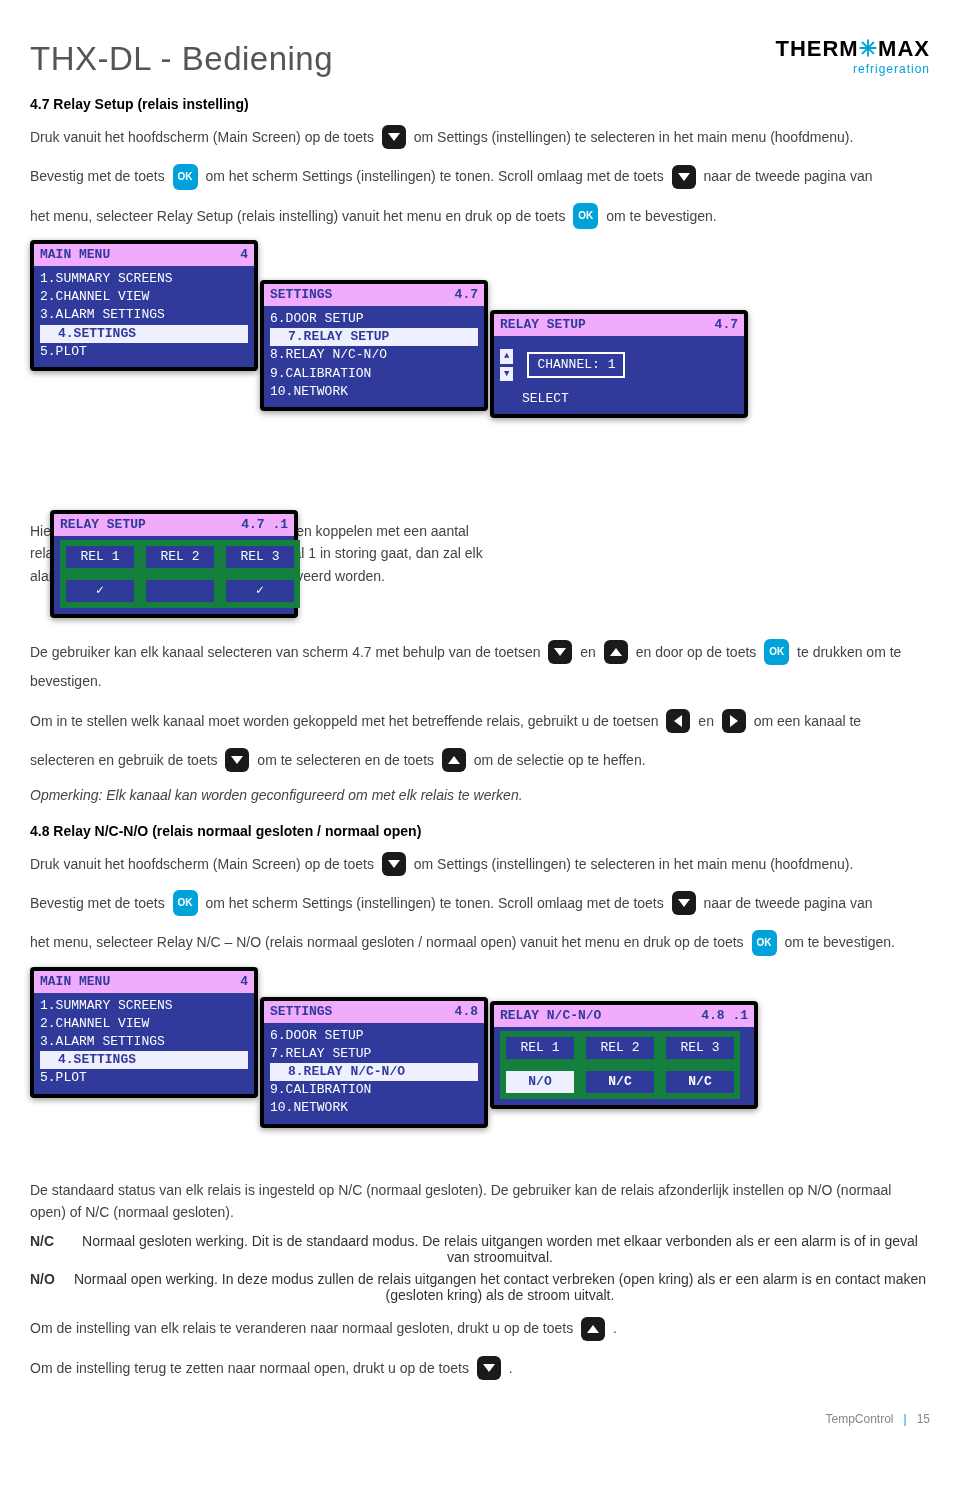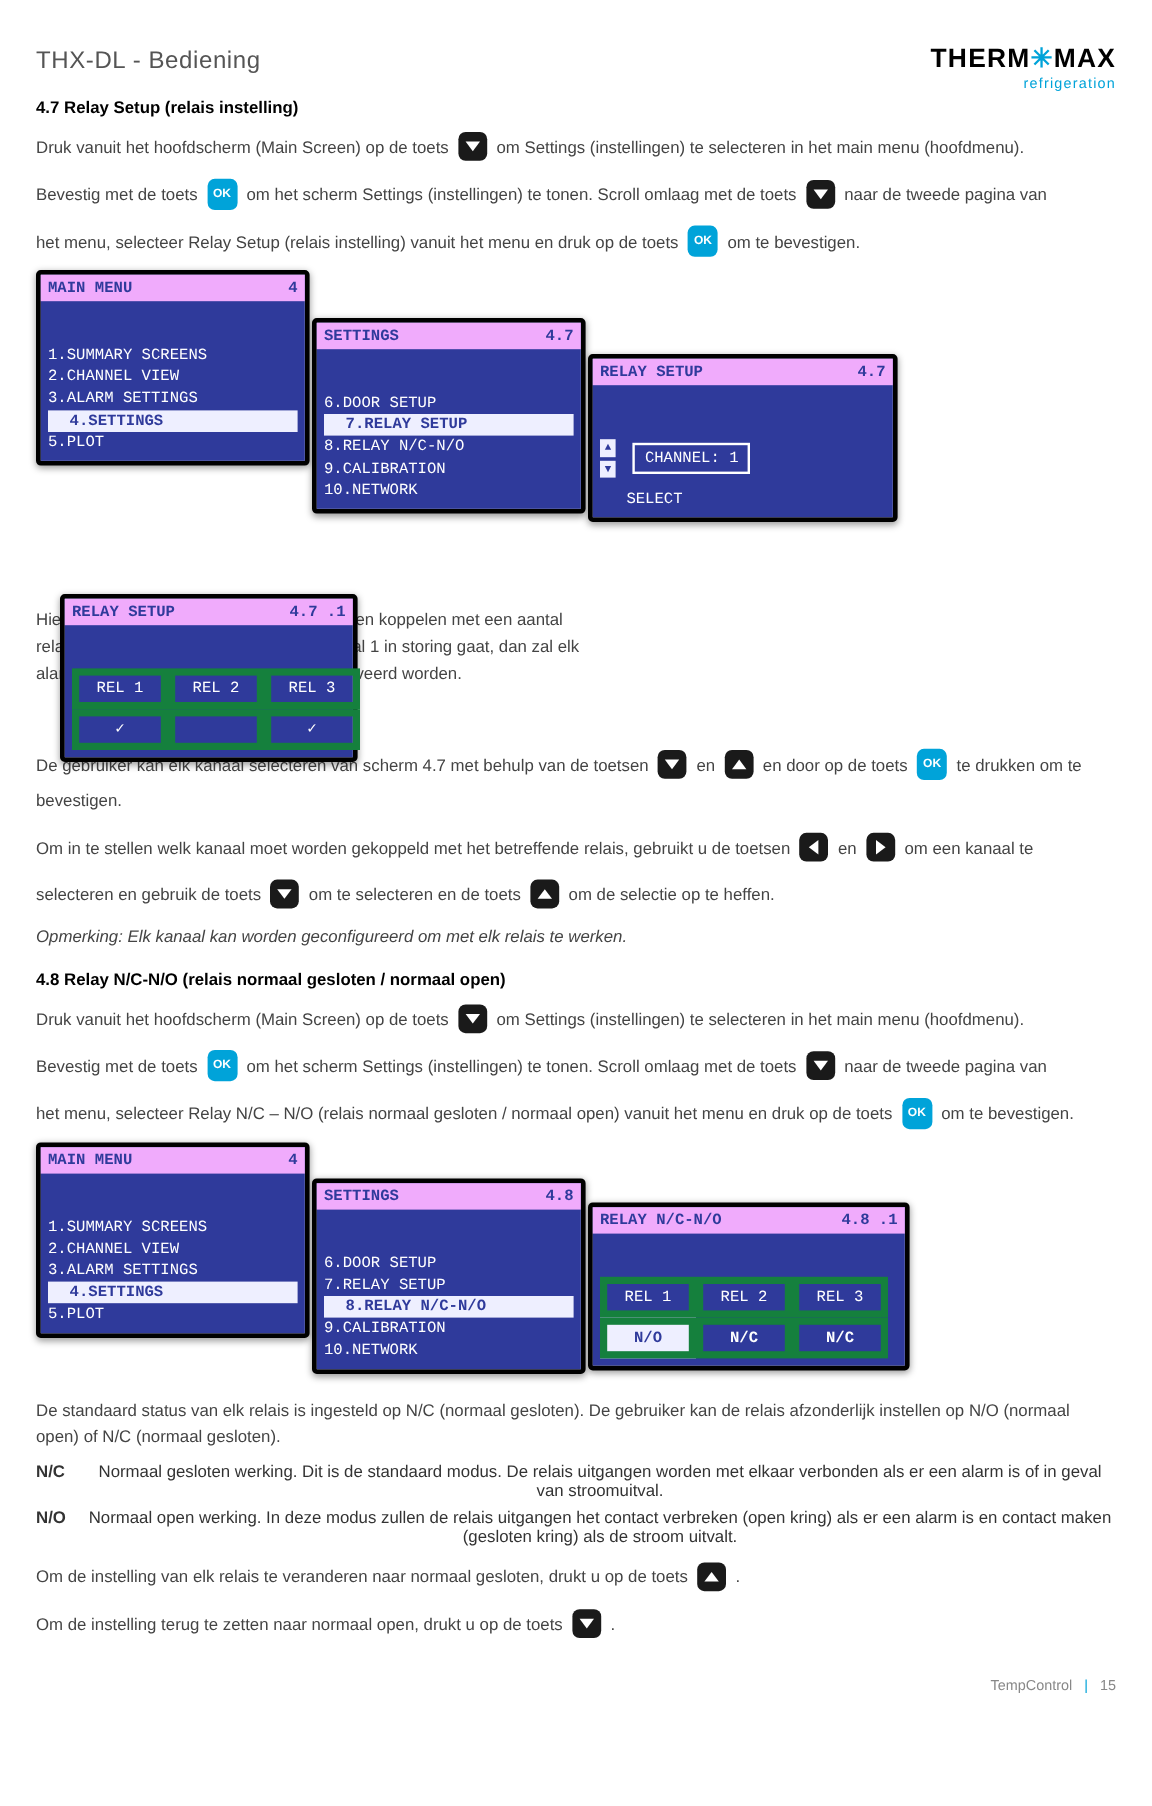--- a/index.html
+++ b/index.html
@@ -1,39 +1,39 @@
 <!DOCTYPE html>
 <html><head>
 <meta charset="utf-8">
 <style>
   body { font-family: Arial, Helvetica, sans-serif; font-size: 14px; color:#333; margin:0; background:#fff; }
   .page { width: 960px; margin:0 auto; padding: 10px 30px 20px 30px; box-sizing:border-box; position:relative; }
   .brand { position:absolute; top:8px; right:30px; text-align:right;margin-top:28px; }
   .brand-main { font-size:22px; font-weight:bold; color:#000; letter-spacing:1px; }
   .brand-main .star { color:#00a3d9; }
   .brand-sub { font-size:12px; color:#00a3d9; letter-spacing:1px; }
-  h1.title { font-size:20px; font-weight:300; letter-spacing:0.5px; color:#555; margin:30px 0 18px; }
+  h1.title { font-size:33px; font-weight:300; letter-spacing:0.5px; color:#555; margin:30px 0 18px; }
   h3.section { font-size:14px; font-weight:bold; color:#000; margin:16px 0 8px; }
   p { margin:10px 0; line-height:1.6; color:#444; }
   .flow { line-height:2; }
   .flow > * { vertical-align:middle; }
   .btn-ok { display:inline-block; background:#00a3d9; color:#fff; font-size:10px; font-weight:bold; border-radius:6px; padding:3px 5px; margin:0 4px; }
   .btn-sq { display:inline-block; width:24px; height:24px; background:#1a1a1a; border-radius:6px; margin:0 4px; position:relative; }
   .btn-sq::after { content:''; position:absolute; left:50%; top:50%; width:0; height:0; transform:translate(-50%,-50%); }
   .btn-down::after { border-left:6px solid transparent; border-right:6px solid transparent; border-top:8px solid #fff; }
   .btn-up::after { border-left:6px solid transparent; border-right:6px solid transparent; border-bottom:8px solid #fff; }
   .btn-left::after { border-top:6px solid transparent; border-bottom:6px solid transparent; border-right:8px solid #fff; }
   .btn-right::after { border-top:6px solid transparent; border-bottom:6px solid transparent; border-left:8px solid #fff; }
 
   
   .screens { position:relative; height:250px; margin:10px 0 20px; }
   .lcd { position:absolute; background:#fff; border:4px solid #000; border-radius:4px; box-shadow:0 2px 6px rgba(0,0,0,0.4); }
   .lcd-inner { background:#2f3a9b; color:#fff; font-family:"Courier New",monospace; font-size:13px; line-height:1.4; }
   .lcd-title { background:#f0abfc; color:#2f3a9b; font-weight:bold; padding:2px 6px; display:flex; justify-content:space-between; }
-  .lcd-body { padding:4px 6px 6px;margin-top:32px; }
+  .lcd-body { padding:4px 6px 6px; }
   .lcd-body div { white-space:nowrap; }
   .lcd-hl { background:#eeefff; color:#2f3a9b; font-weight:bold; padding:0 18px; }
   .relay-box { border:2px solid #fff; display:inline-block; padding:2px 8px; margin-left:8px; }
   .arrow-ctrl { display:inline-block; vertical-align:top; }
   .arrow-ctrl span { display:block; background:#eeefff; color:#2f3a9b; font-size:9px; padding:1px 4px; margin:3px 0; text-align:center; }
   .rel-table { display:flex; }
   .rel-cell { border:6px solid #15803d; padding:2px 6px; min-width:56px; text-align:center; }
   .tick { color:#fff; font-weight:bold; }
   .note { font-style:italic; color:#444; }
   .def-row { display:flex; margin:6px 0; }
@@ -226,21 +226,21 @@
           </div>
         <div class="lcd-body" id="lcd-s48-body">
             <div>6.DOOR SETUP</div>
             <div>7.RELAY SETUP</div>
             <div class="lcd-hl">8.RELAY N/C-N/O</div>
             <div>9.CALIBRATION</div>
             <div>10.NETWORK</div>
           </div>
       </div>
     </div>
-    <div class="lcd" style="left:460px; top:50px; width:260px;">
+    <div class="lcd" style="left:460px; top:34px; width:260px;">
       <div class="lcd-inner">
         <div class="lcd-title">
             <span>RELAY N/C-N/O</span>
             <span>4.8 .1</span>
           </div>
         <div class="lcd-body">
           <div class="rel-table" id="ncno-head">
               <div class="rel-cell">REL  1</div>
               <div class="rel-cell">REL  2</div>
               <div class="rel-cell">REL  3</div>

